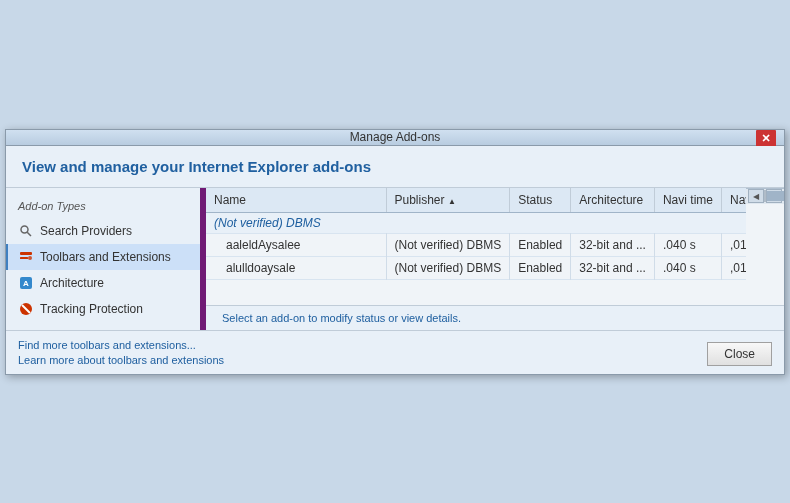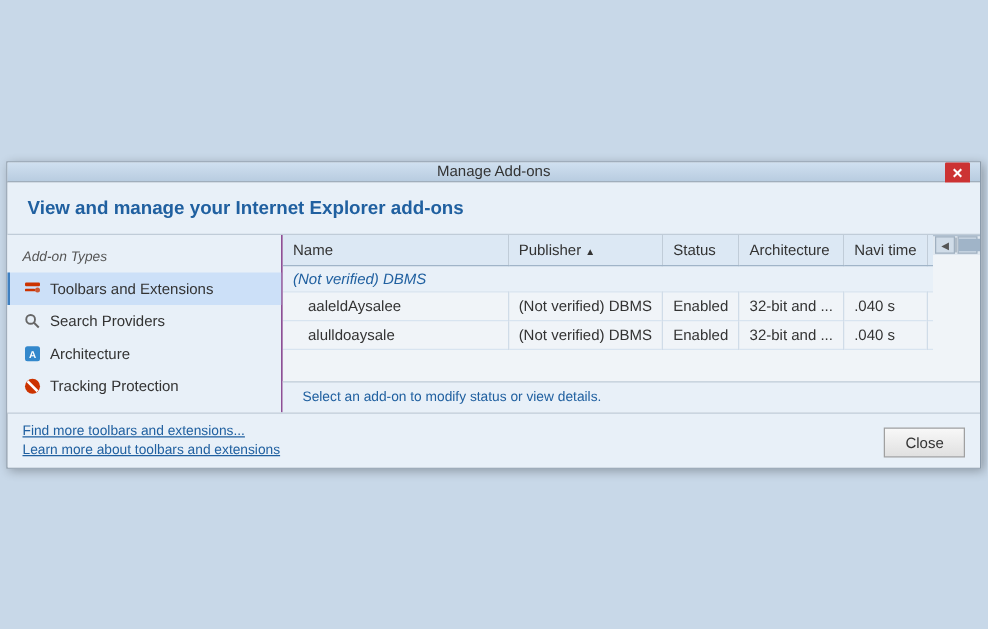--- a/index.html
+++ b/index.html
@@ -68,23 +68,23 @@
       font-weight: bold;
     }
 
     .content {
       display: flex;
       flex: 1;
       background: #f0f4f8;
     }
 
     .sidebar {
-      width: 220px;
+      width: 200px;
       background: #e8f0f8;
-      border-right: 1px solid #701a75;
+      border-right: 6px solid #701a75;
       padding: 8px 0;
       display: flex;
       flex-direction: column;
     }
 
     .sidebar-section-label {
       font-size: 11px;
       color: #555;
       padding: 4px 12px 6px;
       font-style: italic;
@@ -259,21 +259,20 @@
 
     .footer-links {
       display: flex;
       flex-direction: column;
       gap: 3px;
     }
 
     .footer-link {
       color: #2060a0;
       font-size: 11px;
-      text-decoration: underline;
       cursor: pointer;
     }
 
     .close-button {
       padding: 4px 16px;
       background: linear-gradient(to bottom, #f8f8f8, #e0e0e0);
       border: 1px solid #a0a0a0;
       font-size: 12px;
       cursor: pointer;
       color: #333;
@@ -291,40 +290,40 @@
   </div>
 
   <div class="header-bar">
     <h2>View and manage your Internet Explorer add-ons</h2>
   </div>
 
   <div class="content">
 
     <div class="sidebar">
       <span class="sidebar-section-label">Add-on Types</span>
+
+      <div class="sidebar-item">
+        <span class="sidebar-icon">
+          <svg width="14" height="14" viewBox="0 0 14 14">
+            <circle cx="5.5" cy="5.5" r="3.5" fill="none" stroke="#666" stroke-width="1.5"></circle>
+            <line x1="8.2" y1="8.2" x2="12" y2="12" stroke="#666" stroke-width="1.5"></line>
+          </svg>
+        </span>
+        <span>Search Providers</span>
+      </div>
 
       <div class="sidebar-item active">
         <span class="sidebar-icon">
           <svg width="14" height="14" viewBox="0 0 14 14">
             <rect x="1" y="2" width="12" height="3" rx="1" fill="#cc3300"></rect>
             <rect x="1" y="7" width="8" height="2" rx="0.5" fill="#cc3300"></rect>
             <circle cx="11" cy="8" r="2" fill="#cc3300" opacity="0.8"></circle>
           </svg>
         </span>
         <span>Toolbars and Extensions</span>
-      </div>
-
-      <div class="sidebar-item">
-        <span class="sidebar-icon">
-          <svg width="14" height="14" viewBox="0 0 14 14">
-            <circle cx="5.5" cy="5.5" r="3.5" fill="none" stroke="#666" stroke-width="1.5"></circle>
-            <line x1="8.2" y1="8.2" x2="12" y2="12" stroke="#666" stroke-width="1.5"></line>
-          </svg>
-        </span>
-        <span>Search Providers</span>
       </div>
 
       <div class="sidebar-item">
         <span class="sidebar-icon">
           <svg width="14" height="14" viewBox="0 0 14 14">
             <rect x="1" y="1" width="12" height="12" rx="2" fill="#3388cc"></rect>
             <text x="7" y="10" text-anchor="middle" fill="white" font-size="8" font-weight="bold">A</text>
           </svg>
         </span>
         <span>Architecture</span>

